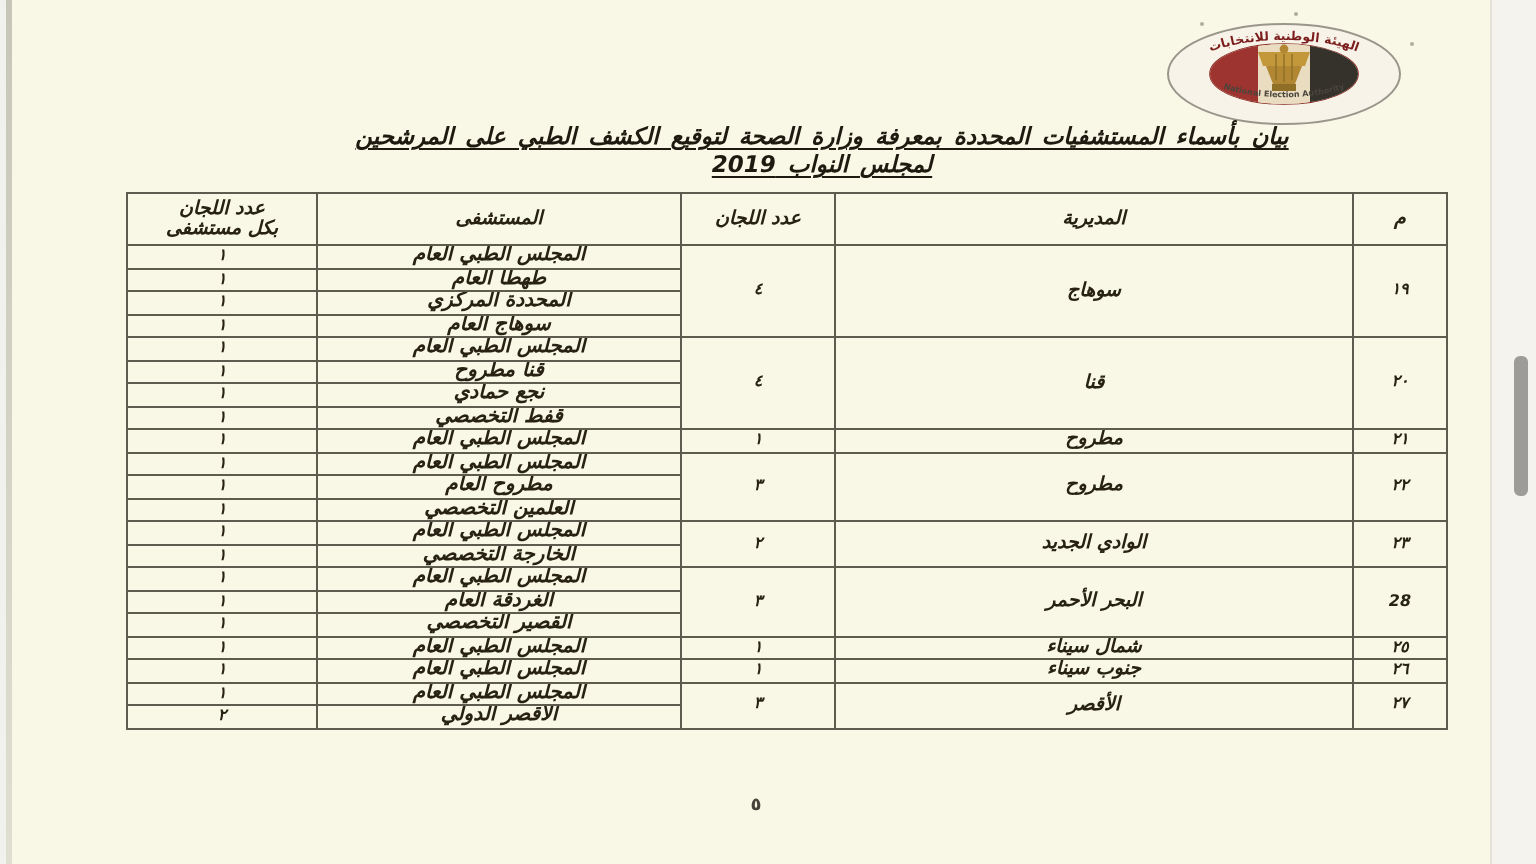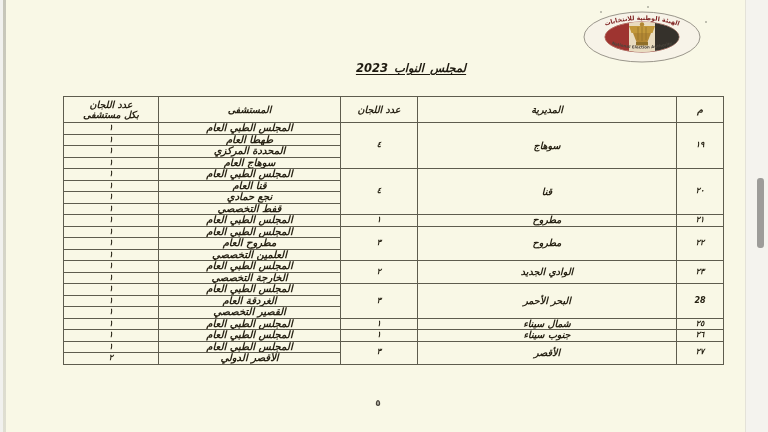--- a/index.html
+++ b/index.html
@@ -73,21 +73,22 @@
   </g>
   <text font-size="6.2" font-weight="bold" fill="#7c1d1d">
     <textPath href="#topArc" startOffset="50%" text-anchor="middle">الهيئة الوطنية للانتخابات</textPath>
   </text>
   <text font-size="4" font-weight="bold" fill="#4a453c">
     <textPath href="#botArc" startOffset="50%" text-anchor="middle">National Election Authority</textPath>
   </text>
 </svg>
 
 <div class="title">
-  <div class="line"><span>لمجلس النواب 2023</span></div>
+  <div class="line"><span>بيان بأسماء المستشفيات المحددة بمعرفة وزارة الصحة لتوقيع الكشف الطبي على المرشحين</span></div>
+  <div class="line"><span>لمجلس النواب 2019</span></div>
 </div>
 
 <table class="doc">
   <colgroup>
     <col style="width:47px">
     <col style="width:259px">
     <col style="width:77px">
     <col style="width:182px">
     <col style="width:95px">
   </colgroup>
@@ -122,21 +123,21 @@
         <td class="cell-count" rowspan="1">١</td>
       </tr>
       <tr>
         <td class="cell-index" rowspan="4">٢٠</td>
         <td class="cell-directorate" rowspan="4">قنا</td>
         <td class="cell-committees" rowspan="4">٤</td>
         <td class="cell-hospital" rowspan="1">المجلس الطبي العام</td>
         <td class="cell-count" rowspan="1">١</td>
       </tr>
       <tr>
-        <td class="cell-hospital" rowspan="1">قنا العام</td>
+        <td class="cell-hospital" rowspan="1">قنا مطروح</td>
         <td class="cell-count" rowspan="1">١</td>
       </tr>
       <tr>
         <td class="cell-hospital" rowspan="1">نجع حمادي</td>
         <td class="cell-count" rowspan="1">١</td>
       </tr>
       <tr>
         <td class="cell-hospital" rowspan="1">قفط التخصصي</td>
         <td class="cell-count" rowspan="1">١</td>
       </tr>

